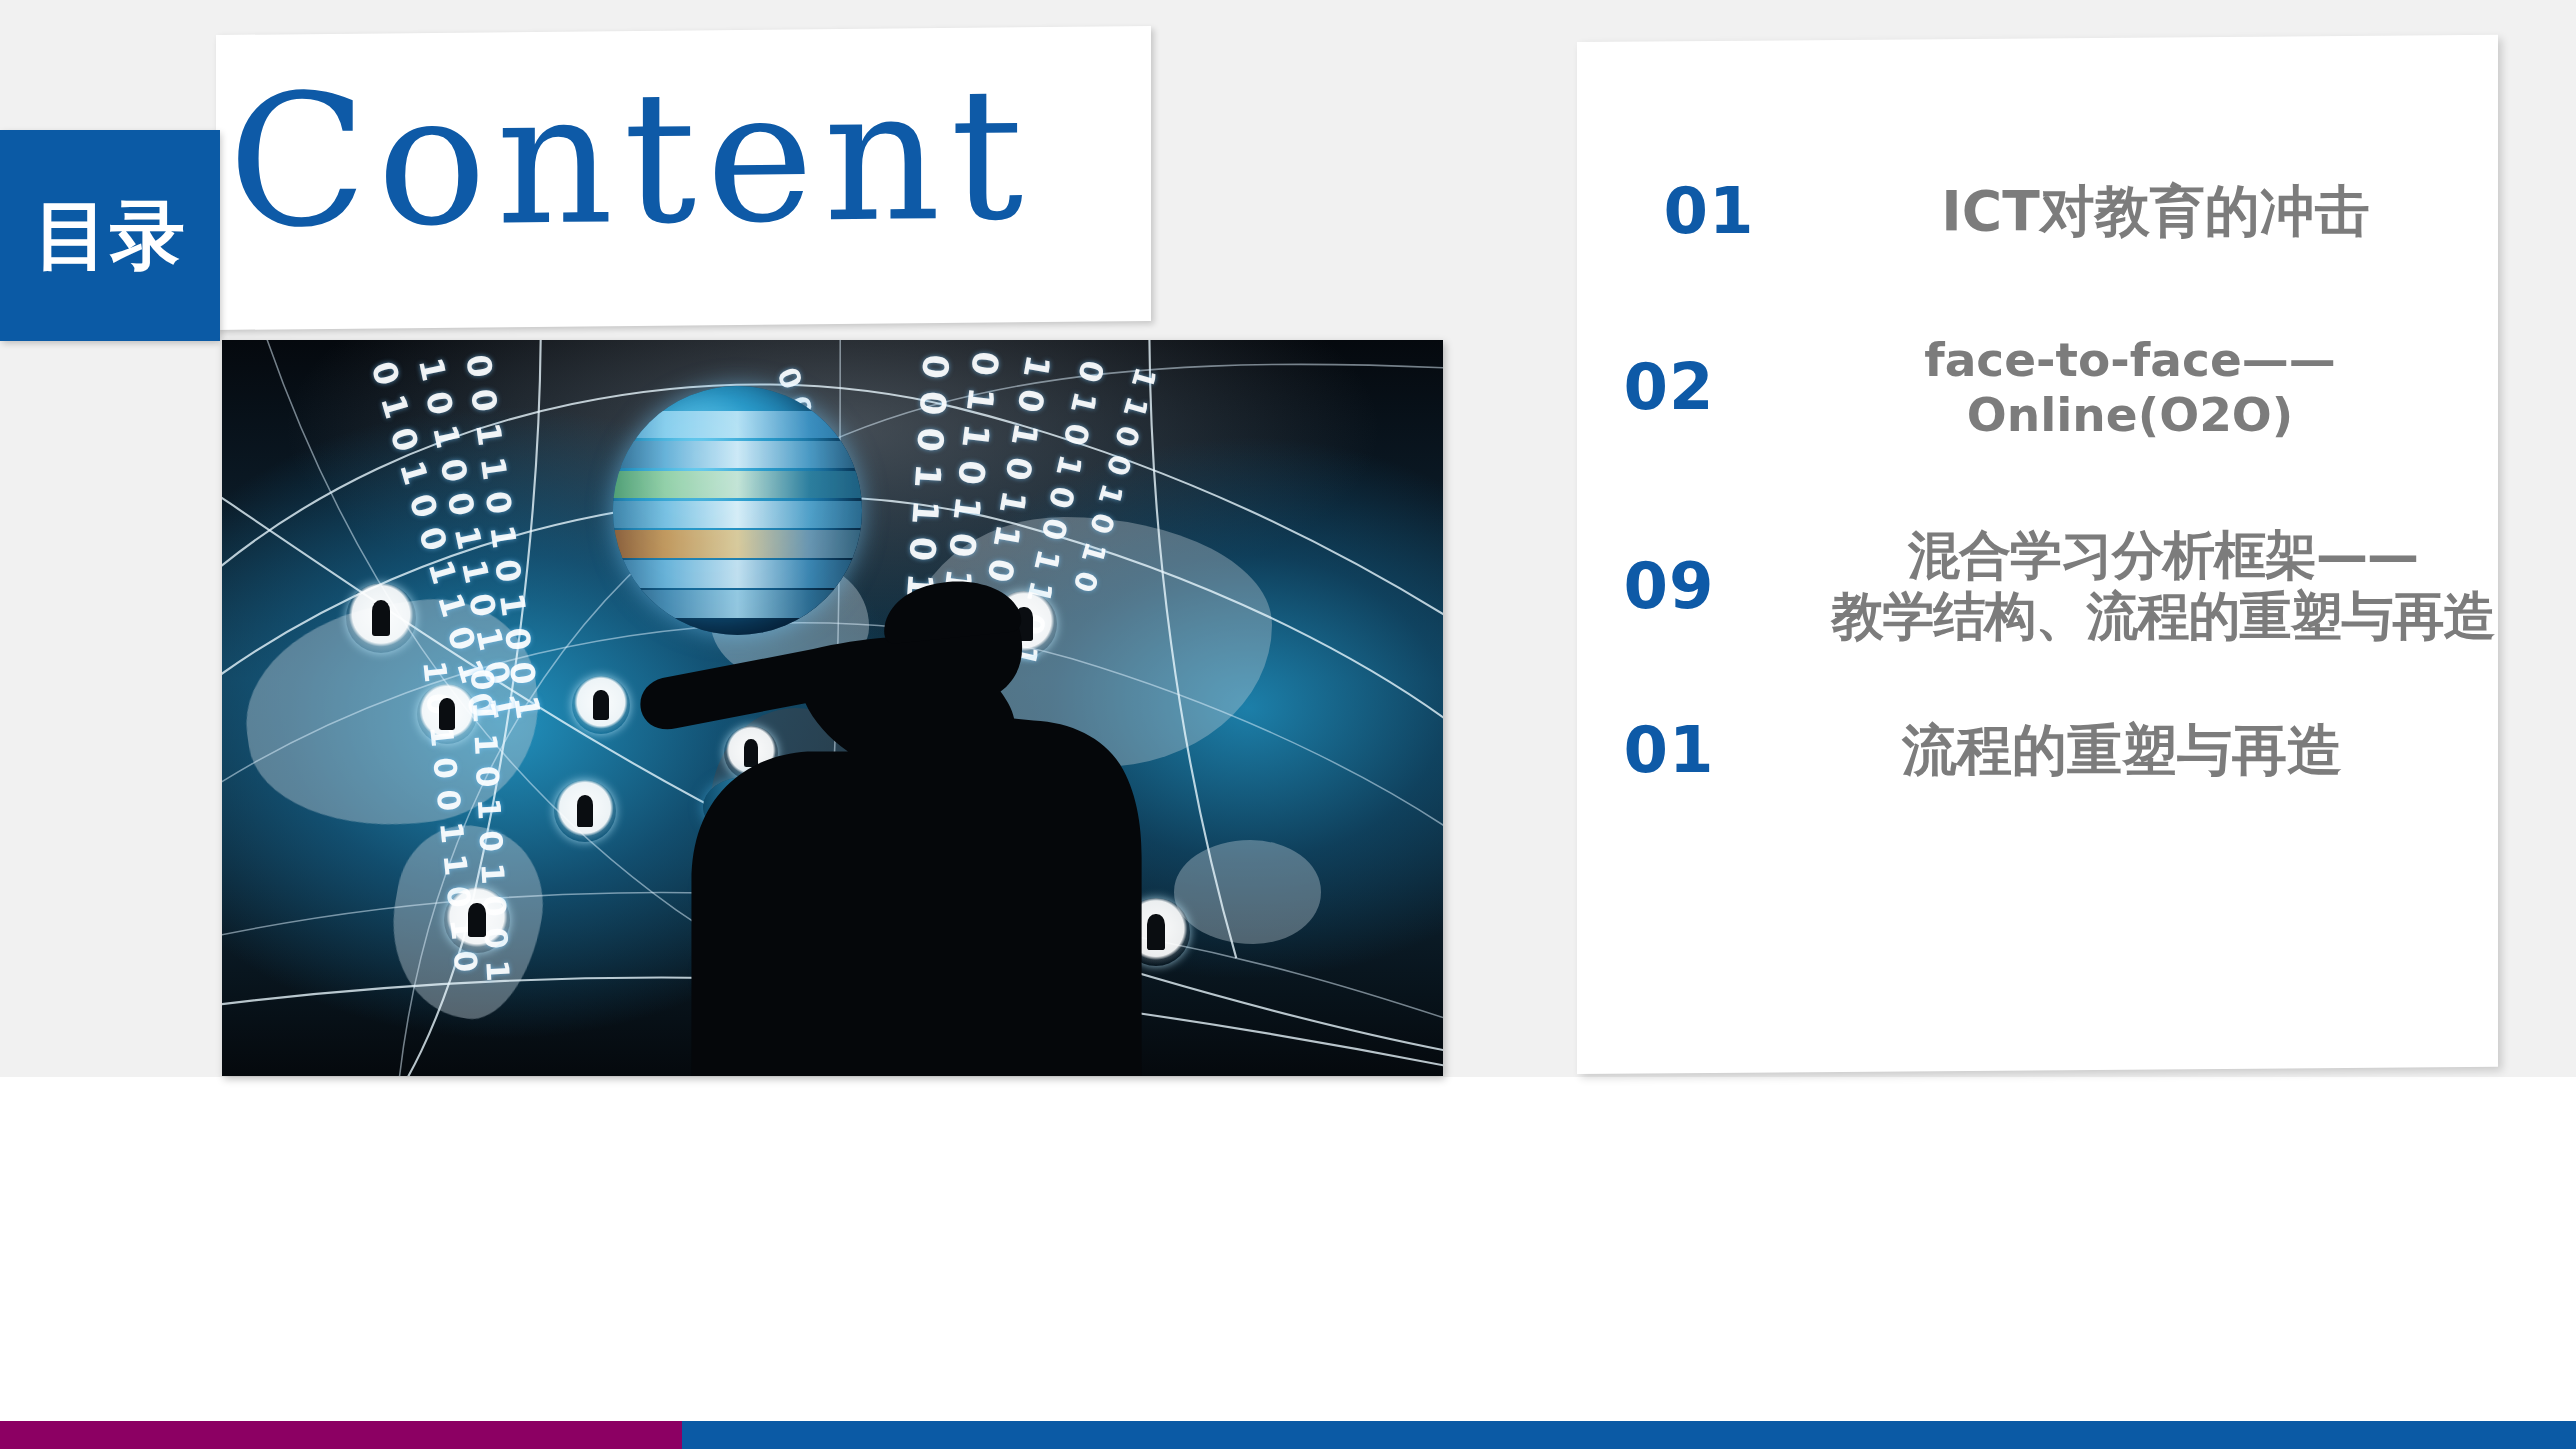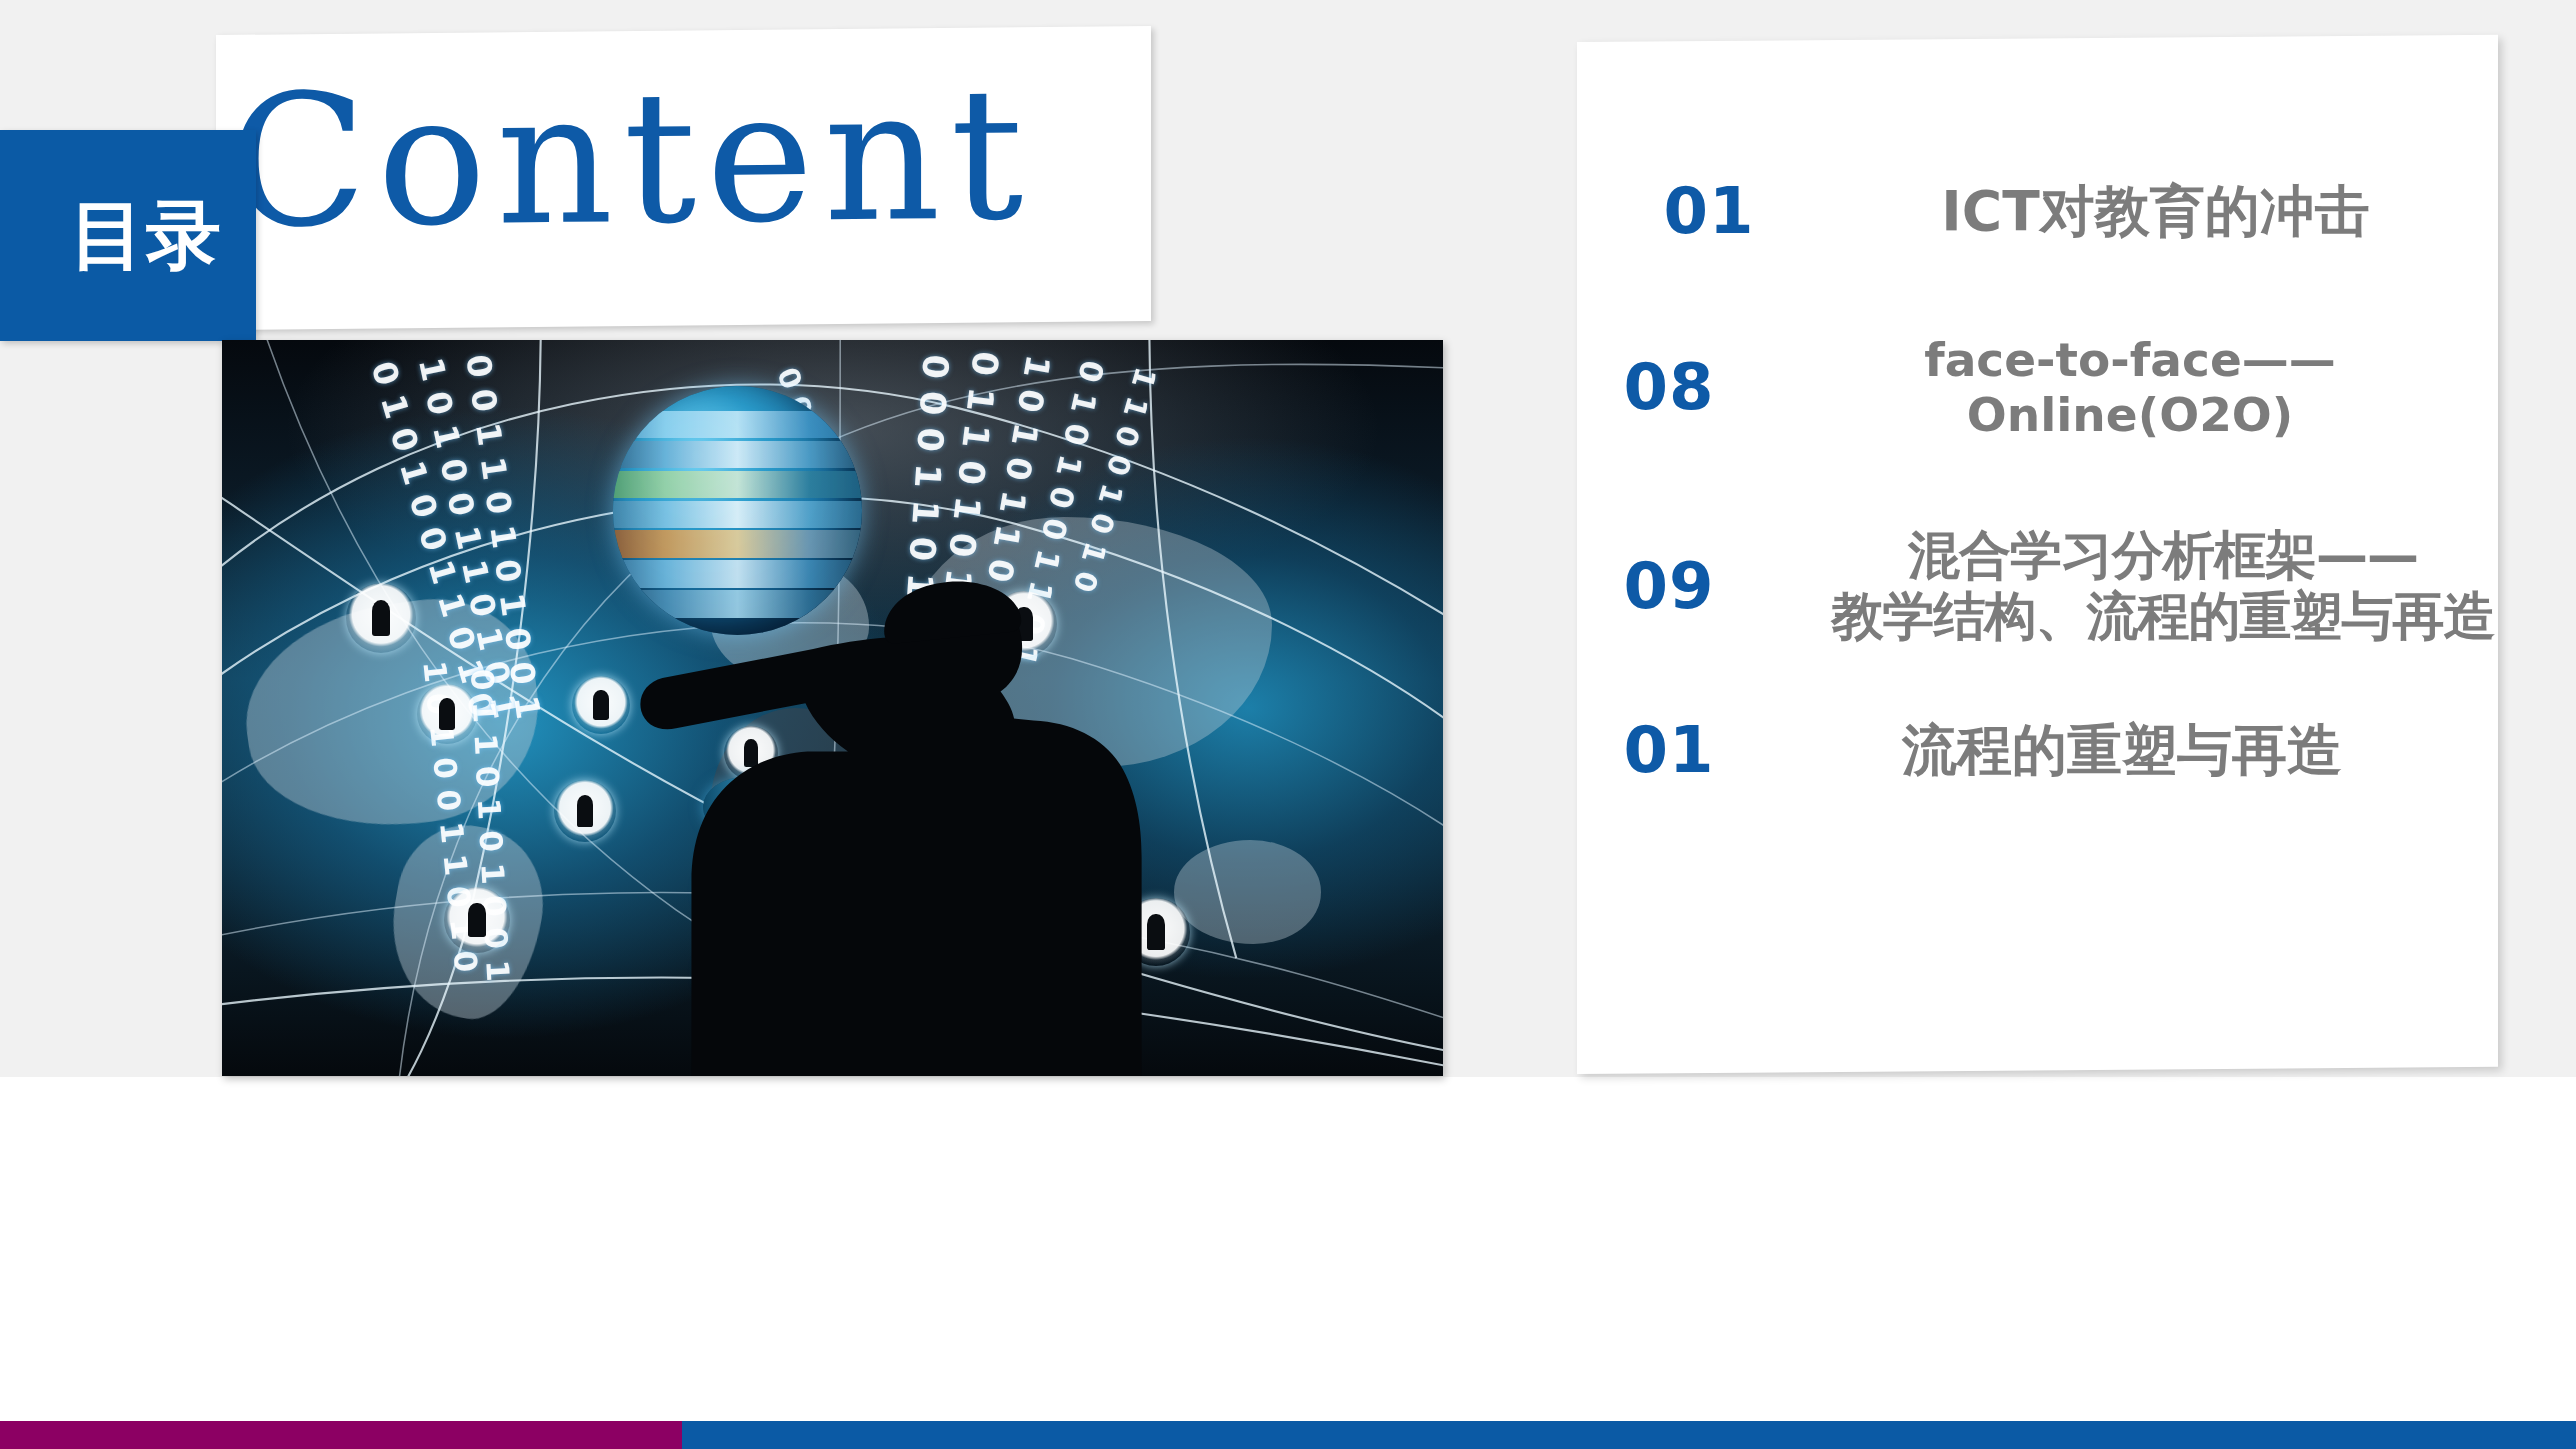--- a/index.html
+++ b/index.html
@@ -52,21 +52,20 @@
     position: absolute;
     left: 0px;
     top: 130px;
     width: 220px;
     height: 211px;
     background: #0B5AA5;
     box-shadow: 1.9px 2.9px 6.8px rgba(0,0,0,0.22);
     display: flex;
     align-items: center;
     justify-content: center;
-    padding-left: 36px;
   }
   .catalog-tab .cn {
     color: #ffffff;
     font-family: "DejaVu Sans", "Liberation Sans", sans-serif;
     font-size: 75px;
     font-weight: 700;
     letter-spacing: 1px;
     line-height: 1;
     white-space: nowrap;
   }
@@ -399,21 +398,21 @@
   <div class="right-card"></div>
 
   <div class="toc">
 
     <div class="toc-item item1">
       <div class="toc-num">01</div>
       <div class="toc-label lbl-01">ICT对教育的冲击</div>
     </div>
 
     <div class="toc-item item2">
-      <div class="toc-num">08</div>
+      <div class="toc-num">02</div>
       <div class="toc-label lbl-02">face-to-face——
 Online(O2O)</div>
     </div>
 
     <div class="toc-item item3">
       <div class="toc-num">09</div>
       <div class="toc-label lbl-03">混合学习分析框架——
 教学结构、流程的重塑与再造</div>
     </div>
 

